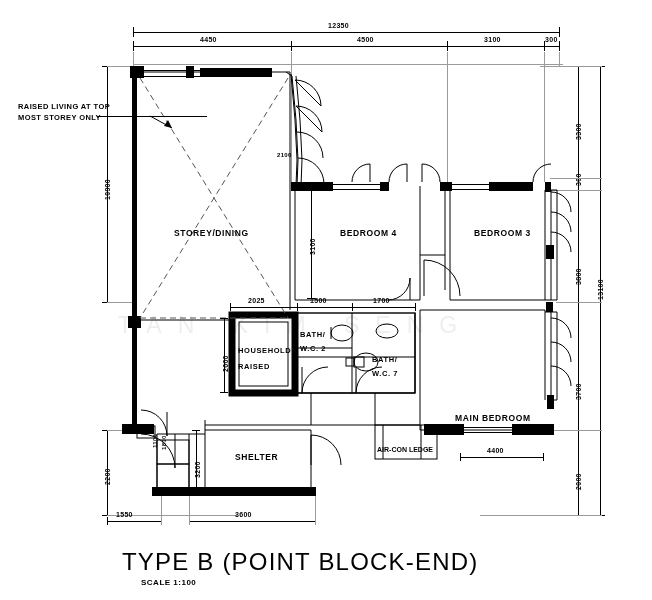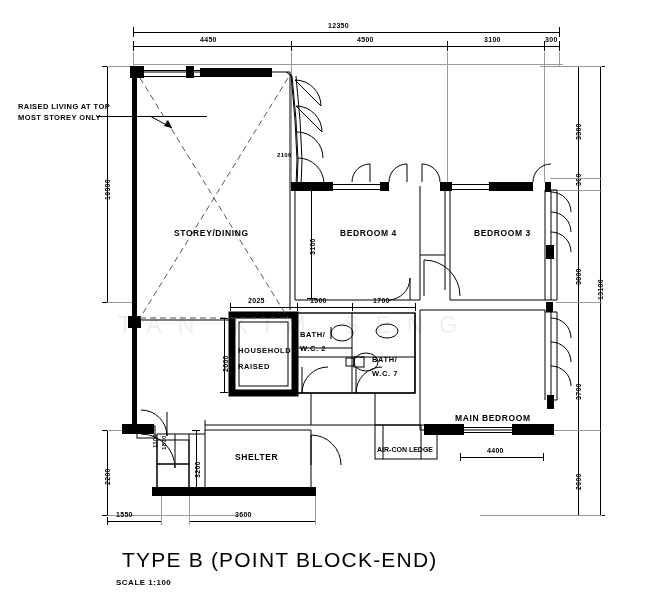--- a/index.html
+++ b/index.html
@@ -11,21 +11,21 @@
   .lbl{position:absolute;font-size:8.5px;letter-spacing:.6px;white-space:nowrap;
        font-family:"Liberation Sans", sans-serif;font-weight:700;}
   .lbl.small{font-size:7.5px;}
   .dim{position:absolute;font-size:7px;letter-spacing:.3px;white-space:nowrap;font-weight:700;}
   .dimv{position:absolute;font-size:7px;letter-spacing:.3px;white-space:nowrap;font-weight:700;
         transform-origin:left top;transform:rotate(-90deg);}
   .dline{position:absolute;background:#000;height:1px;}
   .dlinev{position:absolute;background:#000;width:1px;}
   .ext{position:absolute;background:#9a9a9a;}
   .note{position:absolute;font-size:7.5px;line-height:11px;letter-spacing:.4px;font-weight:700;}
-  .title{position:absolute;font-size:21px;letter-spacing:1.2px;font-weight:400;
+  .title{position:absolute;font-size:24px;letter-spacing:1.2px;font-weight:400;
          font-family:"Liberation Sans", sans-serif;}
   .scale{position:absolute;font-size:8px;letter-spacing:.5px;font-weight:700;}
   .wm{position:absolute;font-size:23px;letter-spacing:16px;color:#eeeeee;font-weight:400;}
   svg{position:absolute;left:0;top:0;overflow:visible;}
 </style>
 </head>
 <body>
 
 <div id="stage">
 
@@ -329,15 +329,15 @@
 
   <div class="dimv" style="left:152px;top:448px;font-size:6px;">1100</div>
   <div class="dimv" style="left:161px;top:450px;font-size:6px;">1800</div>
 
   <div class="dim" style="left:277px;top:152px;font-size:6px;">2100</div>
 
   <div class="note" style="left:18px;top:101px;">RAISED LIVING AT TOP</div>
   <div class="note" style="left:18px;top:112px;">MOST STOREY ONLY</div>
 
   <div class="title" style="left:122px;top:548px;">TYPE B (POINT BLOCK-END)</div>
-  <div class="scale" style="left:116px;top:578px;">SCALE  1:100</div>
+  <div class="scale" style="left:141px;top:578px;">SCALE  1:100</div>
 
 </div>
 
 </body></html>

